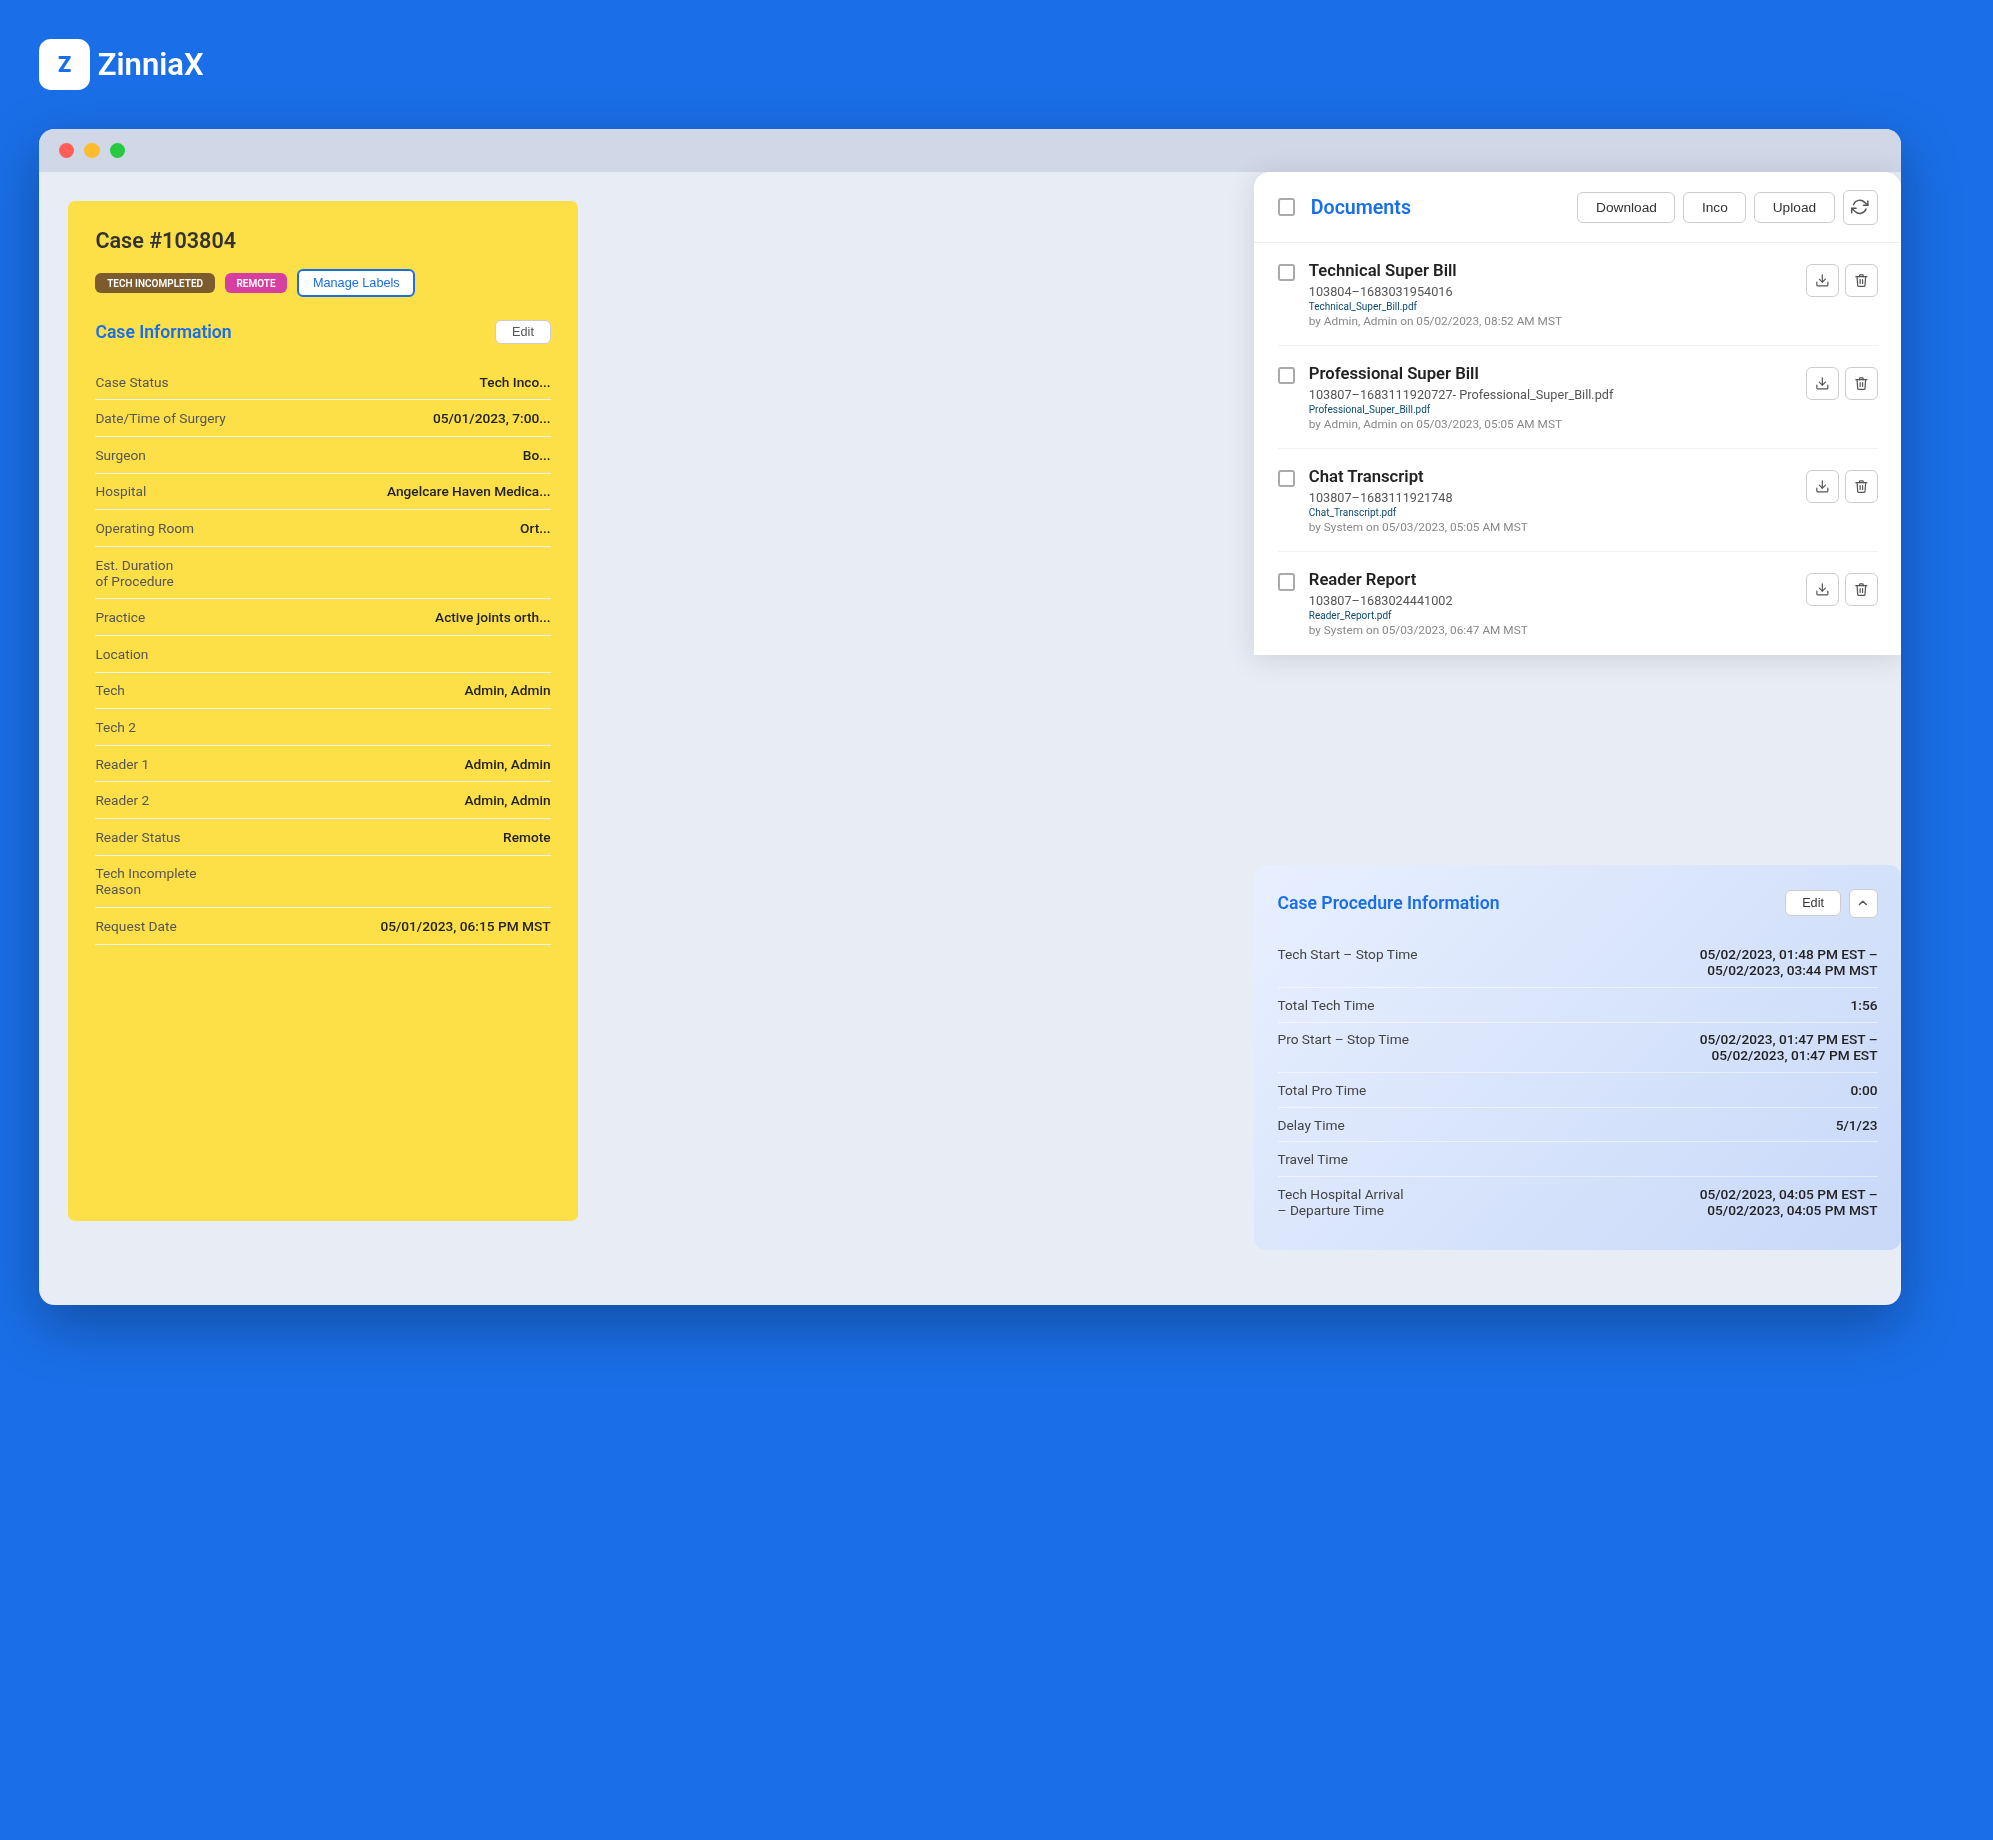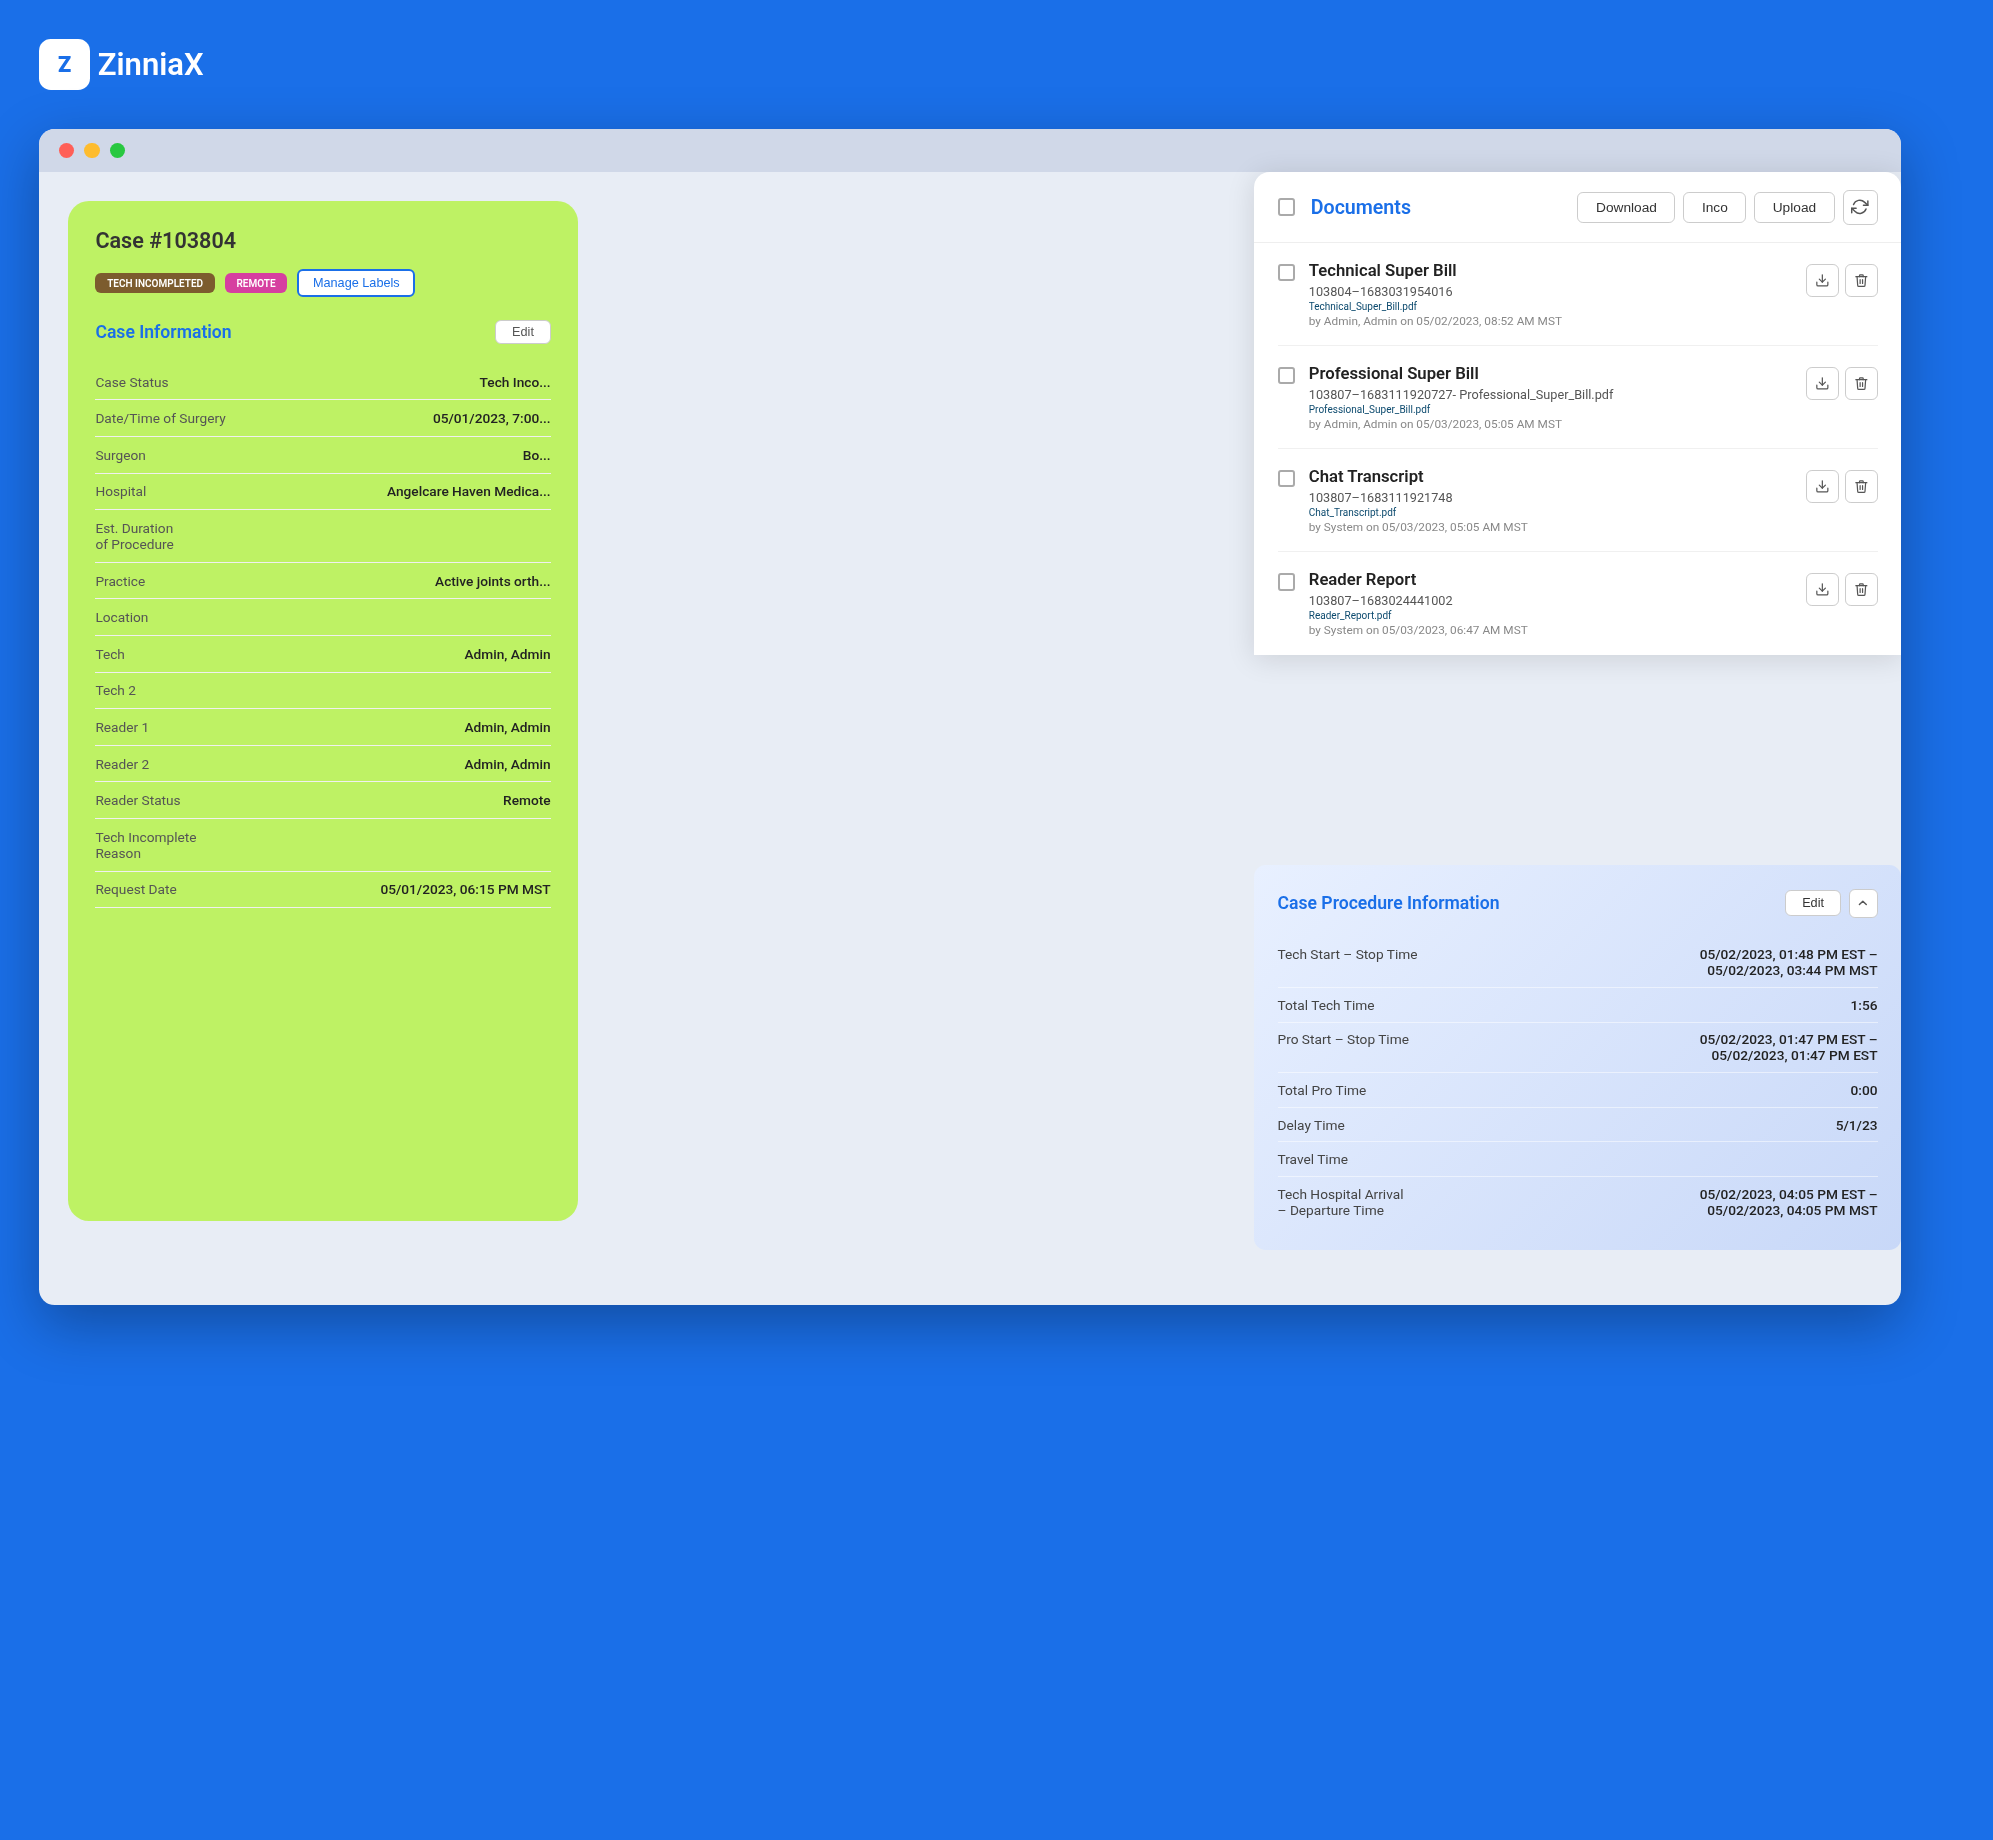--- a/index.html
+++ b/index.html
@@ -61,22 +61,22 @@
     .dot-green { background: #28c840; }
     .browser-content {
       display: flex;
       position: relative;
       padding: 29px;
       gap: 19.6px;
       min-height: 1078px;
     }
     
     .case-panel {
-      background: #bef264;
-      border-radius: 21px;
+      background: #fde047;
+      border-radius: 7px;
       padding: 27.4px;
       flex: 0 0 510px;
       min-height: 882px;
     }
     .case-number {
       font-size: 21.6px;
       font-weight: 600;
       color: #333;
       margin-bottom: 15.7px;
     }
@@ -372,20 +372,24 @@
               <td style="white-space: pre-wrap;">Date/Time of Surgery</td>
               <td>05/01/2023, 7:00...</td>
             </tr>
             <tr>
               <td style="white-space: pre-wrap;">Surgeon</td>
               <td>Bo...</td>
             </tr>
             <tr>
               <td style="white-space: pre-wrap;">Hospital</td>
               <td>Angelcare Haven Medica...</td>
+            </tr>
+            <tr>
+              <td style="white-space: pre-wrap;">Operating Room</td>
+              <td>Ort...</td>
             </tr>
             <tr>
               <td style="white-space: pre-wrap;">Est. Duration
 of Procedure</td>
               <td></td>
             </tr>
             <tr>
               <td style="white-space: pre-wrap;">Practice</td>
               <td>Active joints orth...</td>
             </tr>

